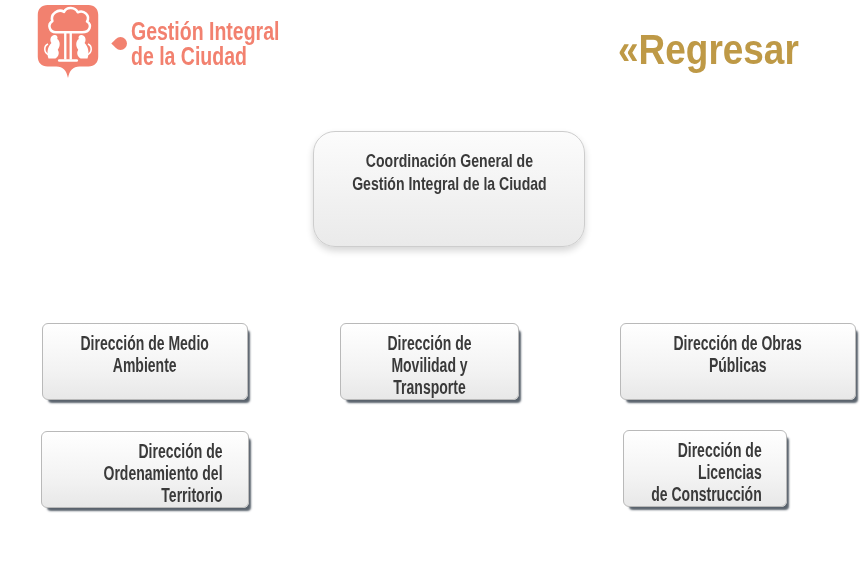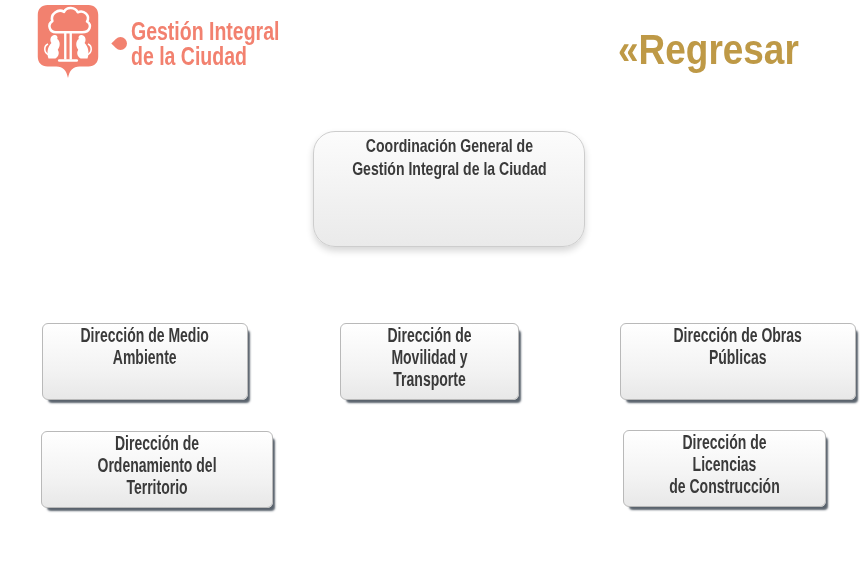--- a/index.html
+++ b/index.html
@@ -31,35 +31,35 @@
     position:absolute;box-sizing:border-box;text-align:center;
     background:linear-gradient(180deg,#FFFFFF 0%,#F3F3F3 60%,#E8E8E8 100%);
     border:1px solid #B9B9B9;
   }
   .node .label{
     display:inline-block;font-weight:700;color:#3A3A3A;white-space:pre-line;
     transform-origin:50% 0;
   }
   .node.root{
     left:283px;top:131px;width:272px;height:116px;border-radius:22px;
-    border-color:#CDCDCD;padding-top:2px;
+    border-color:#CDCDCD;padding-top:17px;
     background:linear-gradient(180deg,#FCFCFC 0%,#F1F1F1 60%,#EAEAEA 100%);
     box-shadow:0 4px 7px rgba(0,0,0,0.16);
   }
   .node.root .label{font-size:19px;line-height:23px;transform:scaleX(0.74);}
   .node.child{
-    height:77px;border-radius:6px;
+    height:77px;border-radius:6px;padding-top:8px;
     box-shadow:4px 5px 2px -2px rgba(76,86,97,0.92);
   }
   .node.child .label{font-size:20px;line-height:22px;transform:scaleX(0.70);}
   .n0{left:12px;top:323px;width:206px;}
   .n1{left:310px;top:323px;width:179px;}
   .n2{left:590px;top:323px;width:236px;}
-  .n3{left:11px;top:431px;width:232px;height:79px;}
-  .n4{left:593px;top:430px;width:203px;height:78px;}
+  .n3{left:11px;top:431px;width:208px;height:79px;text-align:right;}
+  .n4{left:593px;top:430px;width:164px;height:78px;text-align:right;}
 </style>
 </head>
 <body>
 
 <div class="stage">
 
   <div class="logo">
     <svg viewBox="0 0 64 80" width="64" height="78">
 
       <path d="M11,1 H53 C59,1 63,5 63,11 V54 C63,60 59,64 53,64 H44

